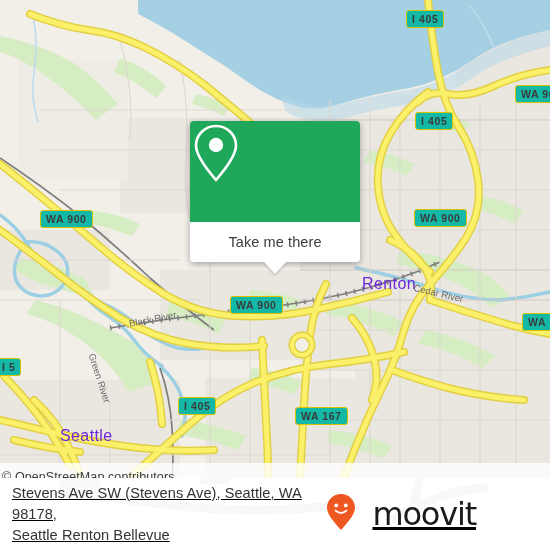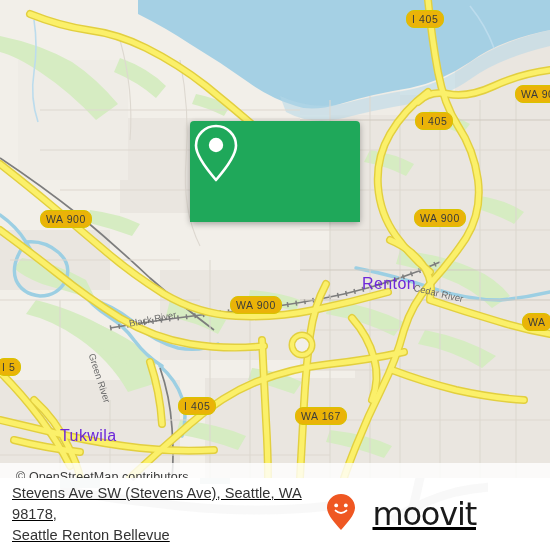--- a/index.html
+++ b/index.html
@@ -21,26 +21,26 @@
     color:#5c5c5c;
     white-space:nowrap;
     pointer-events:none;
   }
   .city{font-size:16px;color:#6d28d9;letter-spacing:.4px;}
   .river{font-size:9.5px;color:#6a6a6a;font-style:normal;}
 
   
   .shield{
     position:absolute;
-    background:#eab308;
+    background:#14b8a6;
     border:1.6px solid #d9c300;
-    border-radius:8px;
+    border-radius:3px;
     color:#3b3b3b;
     font-size:10.5px;
-    font-weight:normal;
+    font-weight:bold;
     letter-spacing:.6px;
     padding:1.5px 5px 2px 5px;
     white-space:nowrap;
     line-height:12px;
   }
 
   
   #card{
     position:absolute;
     left:190px;top:121px;width:170px;
@@ -75,21 +75,21 @@
 
   
   #attrib{
     position:absolute;left:0;top:463px;width:550px;height:27px;
     background:rgba(255,255,255,.80);
     display:flex;align-items:center;
     z-index:30;
     border-bottom:1px solid rgba(0,0,0,.06);
   }
   #attrib span{
-    font-size:12.5px;color:#3a3a3a;padding-left:16px;letter-spacing:.1px;
+    font-size:12.5px;color:#3a3a3a;padding-left:2px;letter-spacing:.1px;
   }
 
   
   #footer{
     position:absolute;left:0;top:478px;width:488px;height:72px;
     background:#ffffff;overflow:hidden;text-decoration:underline;
   }
   #footer-watermark{
     position:absolute;left:0;top:-478px;width:550px;height:550px;
     opacity:.055;pointer-events:none;
@@ -290,21 +290,21 @@
           <path d="M392,370 Q424,382 456,390 Q492,398 524,400"></path>
         </g>
 
         <circle cx="302" cy="345" r="10" fill="none" stroke="#e2cf3f" stroke-width="7"></circle>
         <circle cx="302" cy="345" r="10" fill="none" stroke="#fbf06a" stroke-width="4"></circle>
         <circle cx="302" cy="345" r="6.5" fill="#f2efe9"></circle>
       </g>
     </svg>
 
     <div class="maplabel city" style="left:362px;top:275px">Renton</div>
-    <div class="maplabel city" style="left:60px;top:427px">Tukwila</div>
+    <div class="maplabel city" style="left:60px;top:427px">Seattle</div>
 
     <div class="maplabel river" style="left:415px;top:282px;transform:rotate(13deg);transform-origin:left top">Cedar River</div>
     <div class="maplabel river" style="left:128px;top:318px;transform:rotate(-11deg);transform-origin:left top">Black River</div>
     <div class="maplabel river" style="left:97px;top:352px;transform:rotate(72deg);transform-origin:left top">Green River</div>
 
     <div class="shield" style="left:406px;top:10px">I 405</div>
     <div class="shield" style="left:515px;top:85px">WA 900</div>
     <div class="shield" style="left:415px;top:112px">I 405</div>
     <div class="shield" style="left:40px;top:210px">WA 900</div>
     <div class="shield" style="left:414px;top:209px">WA 900</div>
@@ -315,20 +315,24 @@
     <div class="shield" style="left:295px;top:407px">WA 167</div>
 
     <div id="card">
       <div id="card-top">
         <span>
           <svg width="52" height="64" viewBox="0 0 52 64" aria-hidden="true">
             <path d="M26 5 C15 5 6 13.8 6 24.6 C6 34 16 47.5 26 59 C36 47.5 46 34 46 24.6 C46 13.8 37 5 26 5 Z" fill="none" stroke="#ffffff" stroke-width="2.6" stroke-linejoin="round"></path>
             <circle cx="26" cy="24" r="7.2" fill="#ffffff"></circle>
           </svg>
         </span>
+      </div>
+      <div id="card-bottom">
+        <span id="card-label">Take me there</span>
+        <span id="card-tail"></span>
       </div>
     </div>
 
     <div id="attrib">
       <span>© OpenStreetMap contributors</span>
     </div>
   </div>
 
   <div id="footer">
     <svg id="footer-watermark" viewBox="0 0 550 550">

